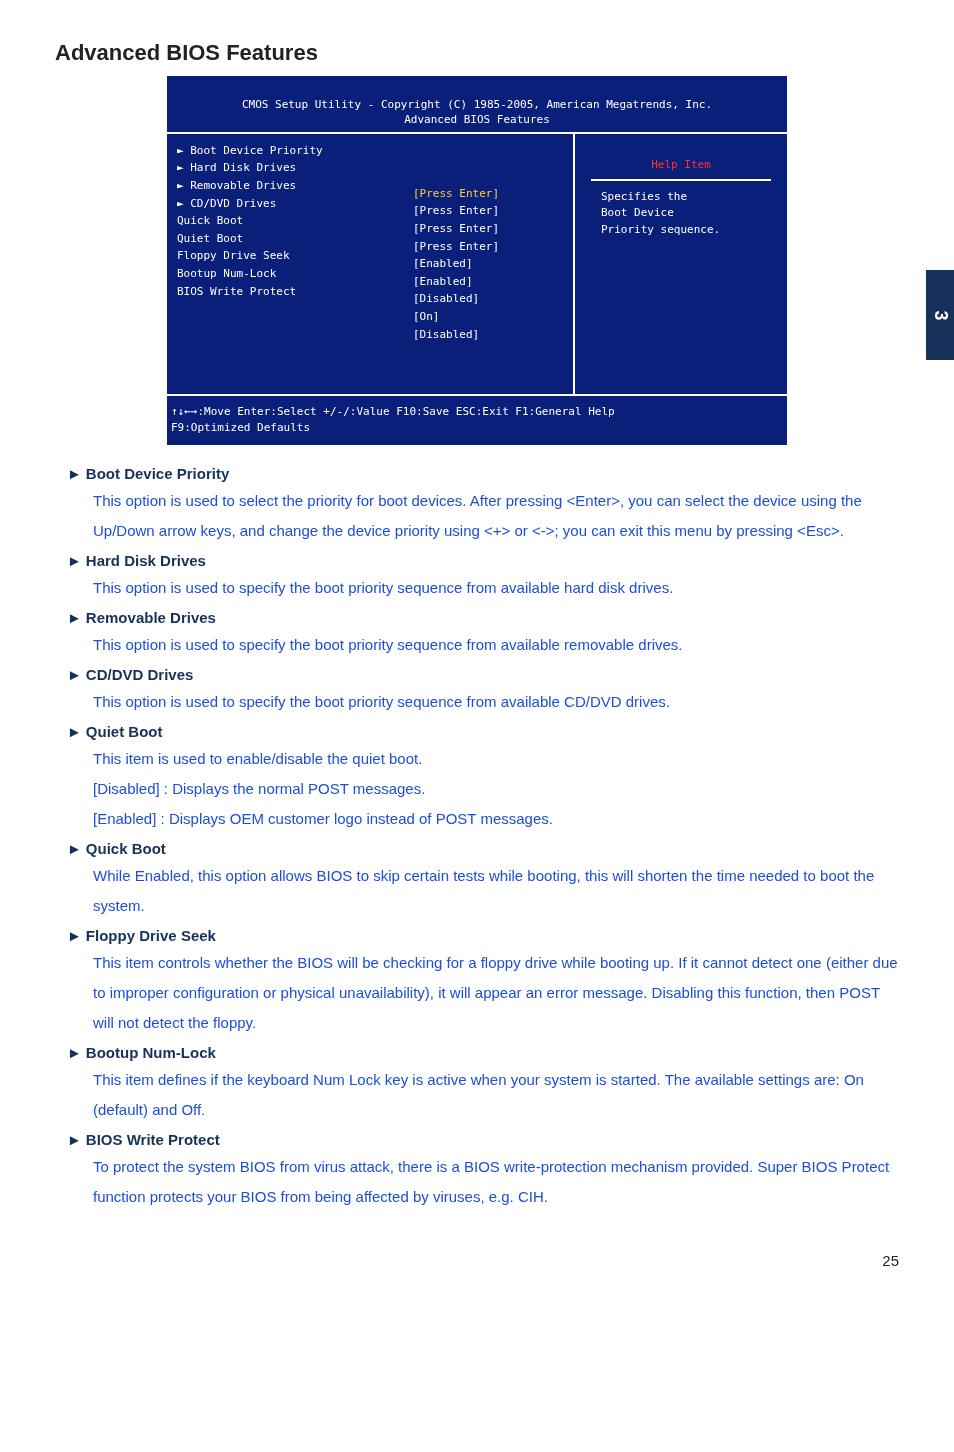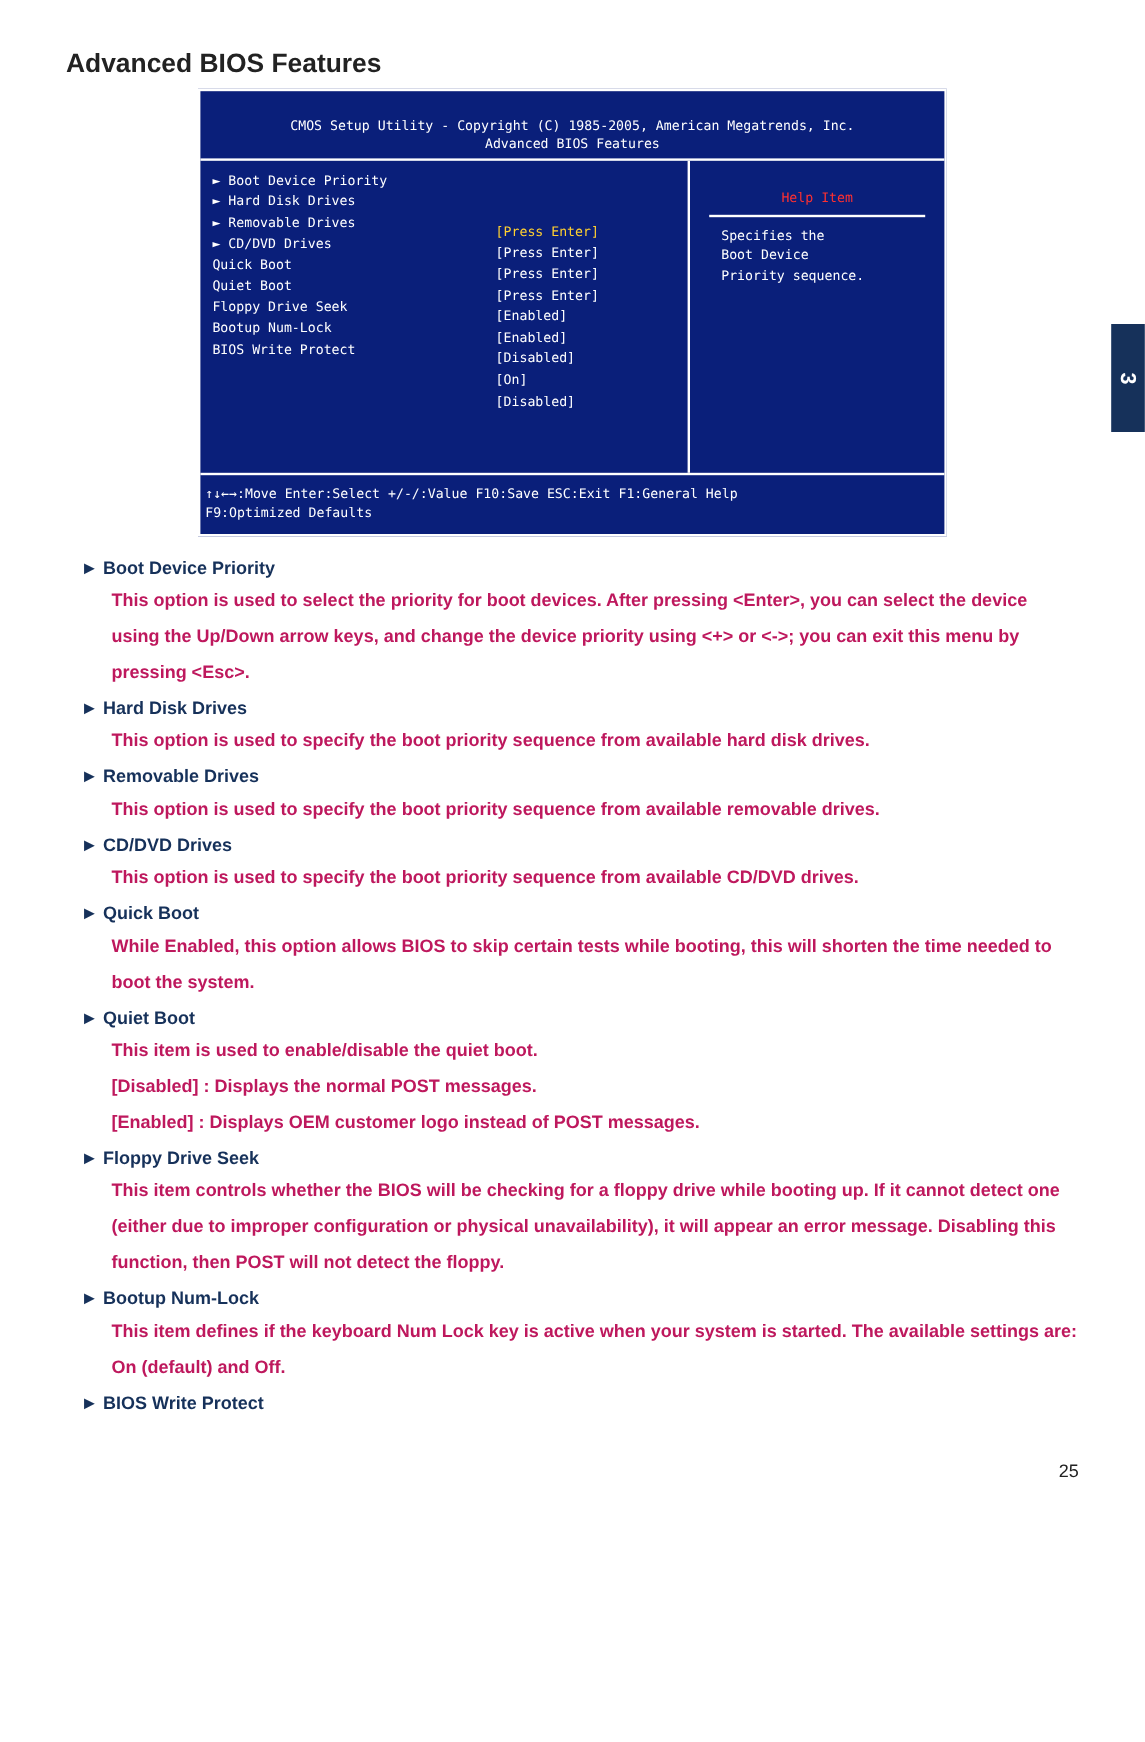--- a/index.html
+++ b/index.html
@@ -88,22 +88,21 @@
     color: #16315a;
     font-weight: bold;
     font-size: 15px;
     margin-left: 12px;
   }
   .item-head .tri { margin-right: 4px; }
   .item-body {
     font-size: 15px;
     line-height: 2.0;
     margin: 4px 0 0 38px;
-    color: #be185d;
-    font-weight: bold;
+    color: #1d4ed8;
   }
   .page-num {
     text-align: right;
     font-size: 15px;
     margin-top: 40px;
   }
 </style>
 </head>
 <body>
 
@@ -178,44 +177,47 @@
           <div>This option is used to specify the boot priority sequence from available removable drives.</div>
         </div>
       </div>
       <div class="item">
         <div class="item-head"><span class="tri">►</span><span>CD/DVD Drives</span></div>
         <div class="item-body">
           <div>This option is used to specify the boot priority sequence from available CD/DVD drives.</div>
         </div>
       </div>
       <div class="item">
-        <div class="item-head"><span class="tri">►</span><span>Quick Boot</span></div>
-        <div class="item-body">
-          <div>While Enabled, this option allows BIOS to skip certain tests while booting, this will shorten the time needed to boot the system.</div>
-        </div>
-      </div>
-      <div class="item">
         <div class="item-head"><span class="tri">►</span><span>Quiet Boot</span></div>
         <div class="item-body">
           <div>This item is used to enable/disable the quiet boot.</div>
           <div>[Disabled] : Displays the normal POST messages.</div>
           <div>[Enabled] : Displays OEM customer logo instead of POST messages.</div>
         </div>
       </div>
       <div class="item">
+        <div class="item-head"><span class="tri">►</span><span>Quick Boot</span></div>
+        <div class="item-body">
+          <div>While Enabled, this option allows BIOS to skip certain tests while booting, this will shorten the time needed to boot the system.</div>
+        </div>
+      </div>
+      <div class="item">
         <div class="item-head"><span class="tri">►</span><span>Floppy Drive Seek</span></div>
         <div class="item-body">
           <div>This item controls whether the BIOS will be checking for a floppy drive while booting up. If it cannot detect one (either due to improper configuration or physical unavailability), it will appear an error message. Disabling this function, then POST will not detect the floppy.</div>
         </div>
       </div>
       <div class="item">
         <div class="item-head"><span class="tri">►</span><span>Bootup Num-Lock</span></div>
         <div class="item-body">
           <div>This item defines if the keyboard Num Lock key is active when your system is started. The available settings are: On (default) and Off.</div>
         </div>
       </div>
       <div class="item">
         <div class="item-head"><span class="tri">►</span><span>BIOS Write Protect</span></div>
+        <div class="item-body">
+          <div>To protect the system BIOS from virus attack, there is a BIOS write-protection mechanism provided. Super BIOS Protect function protects your BIOS from being affected by viruses, e.g. CIH.</div>
+        </div>
       </div>
     </div>
 
   <div class="page-num">25</div>
 </div>
 
 </body></html>

